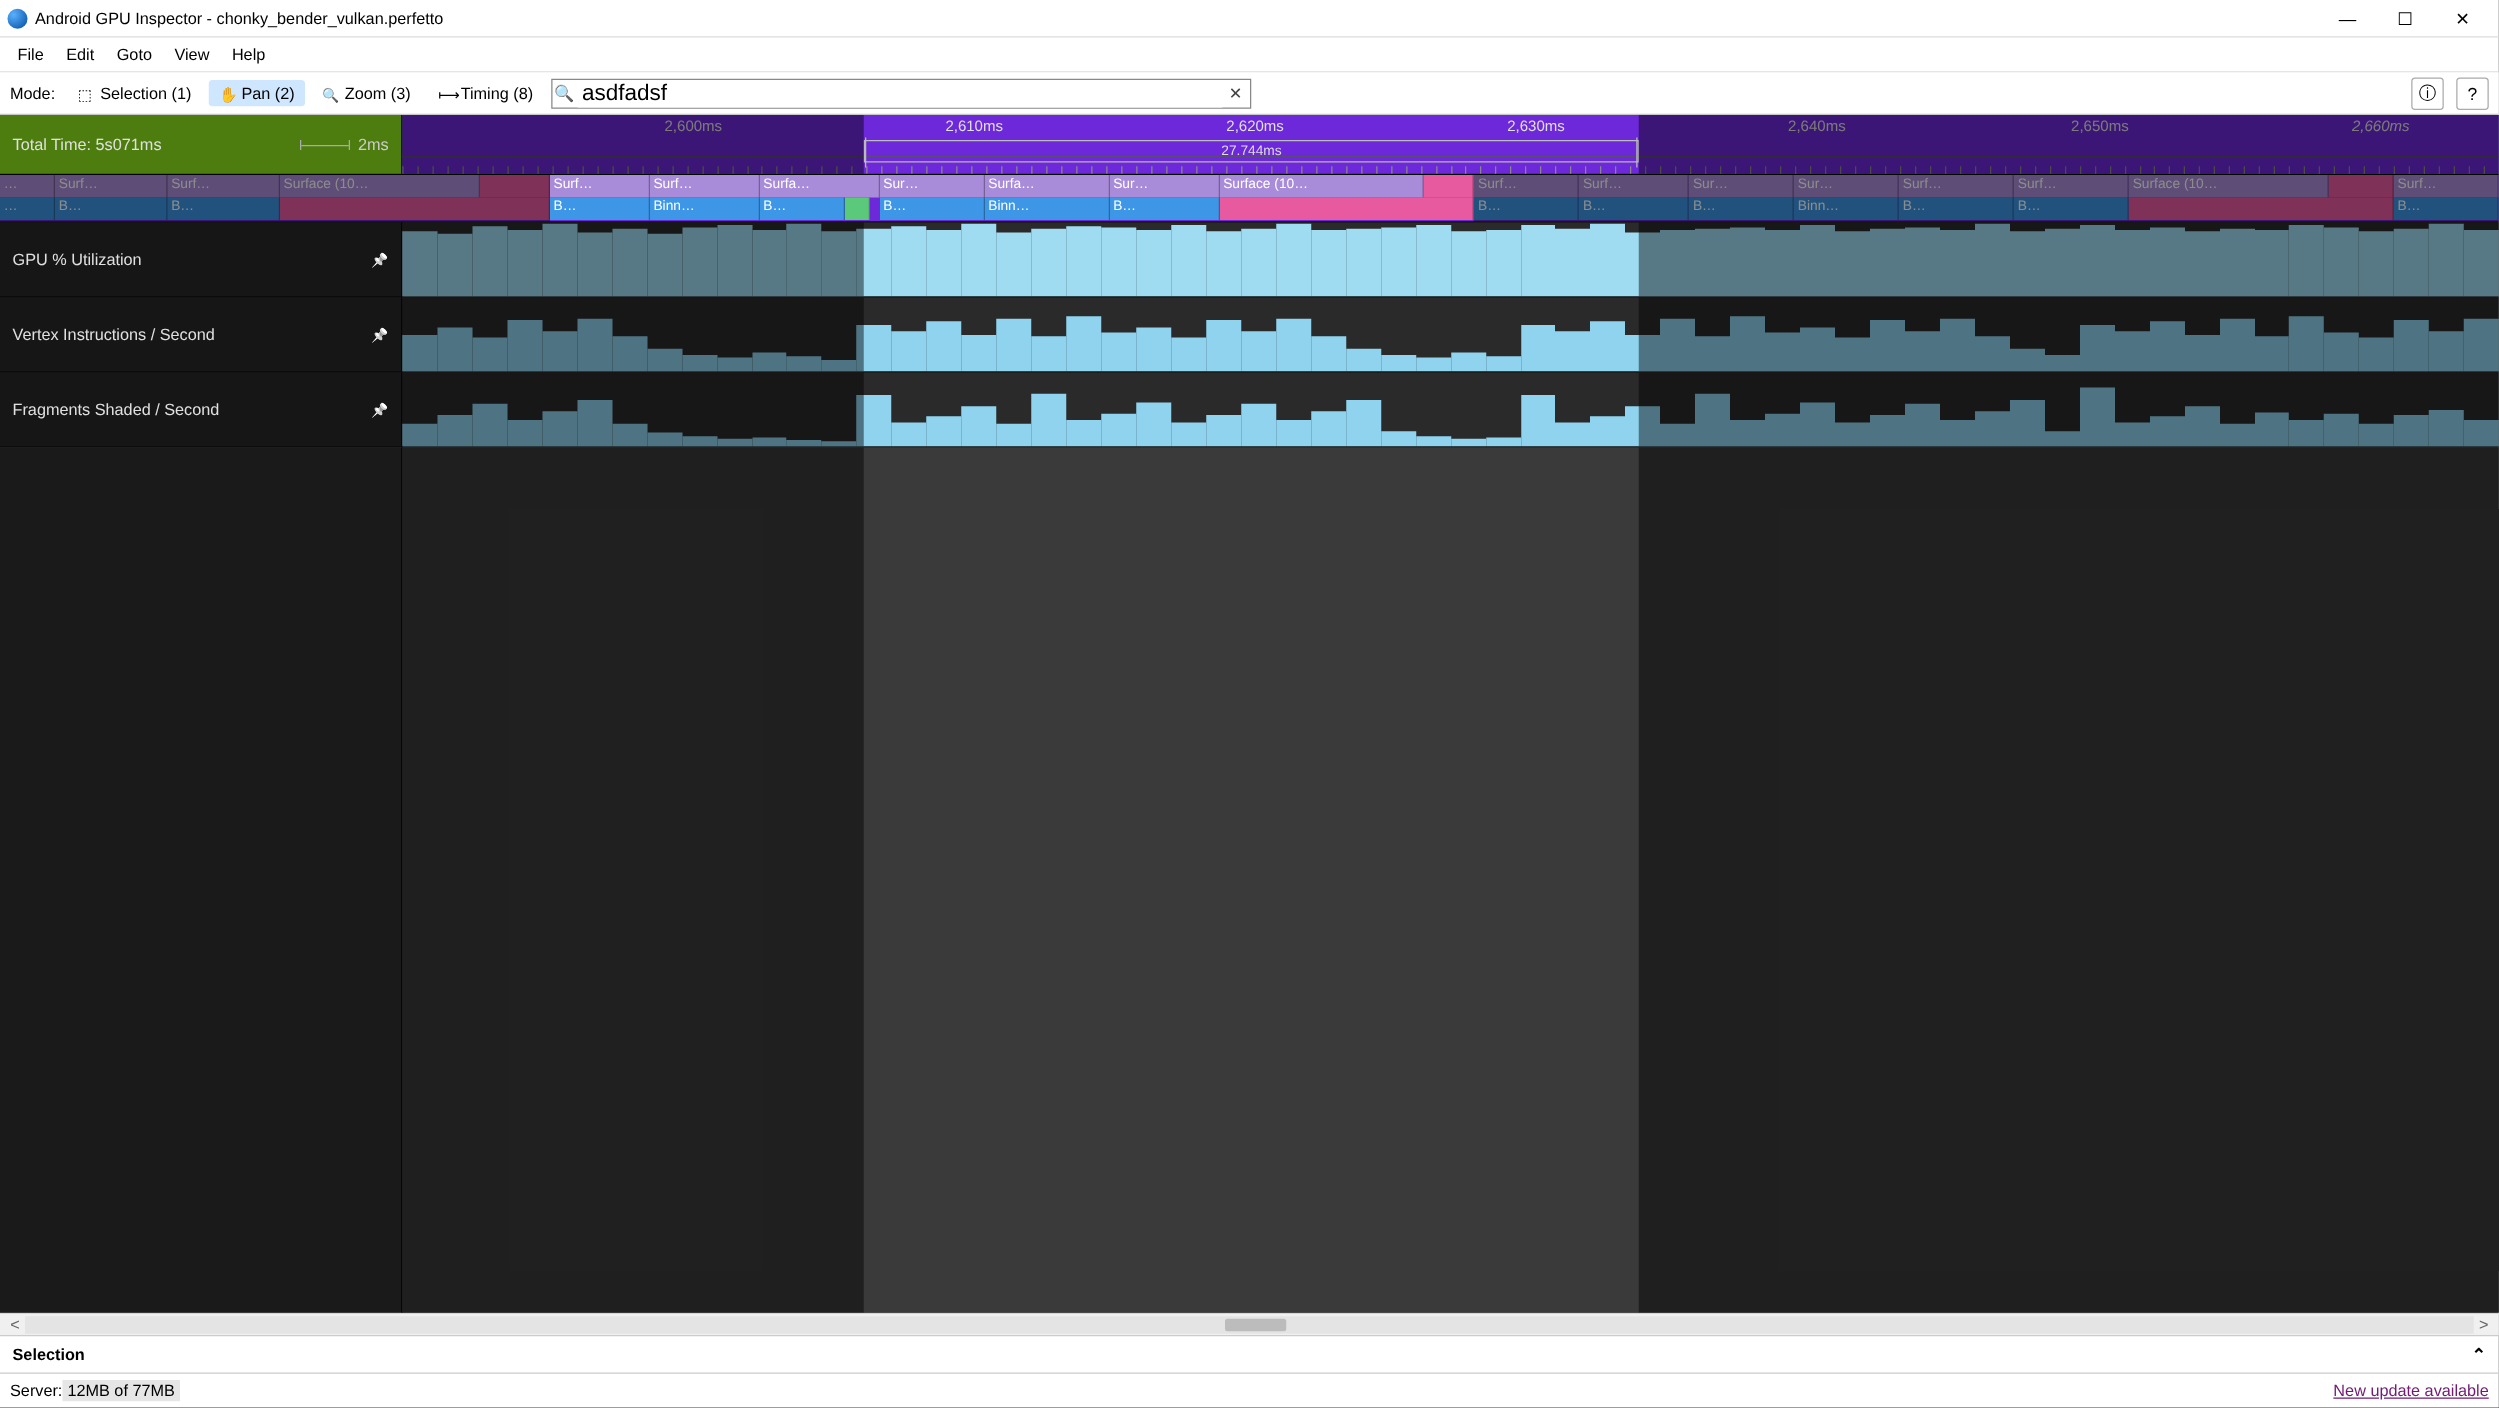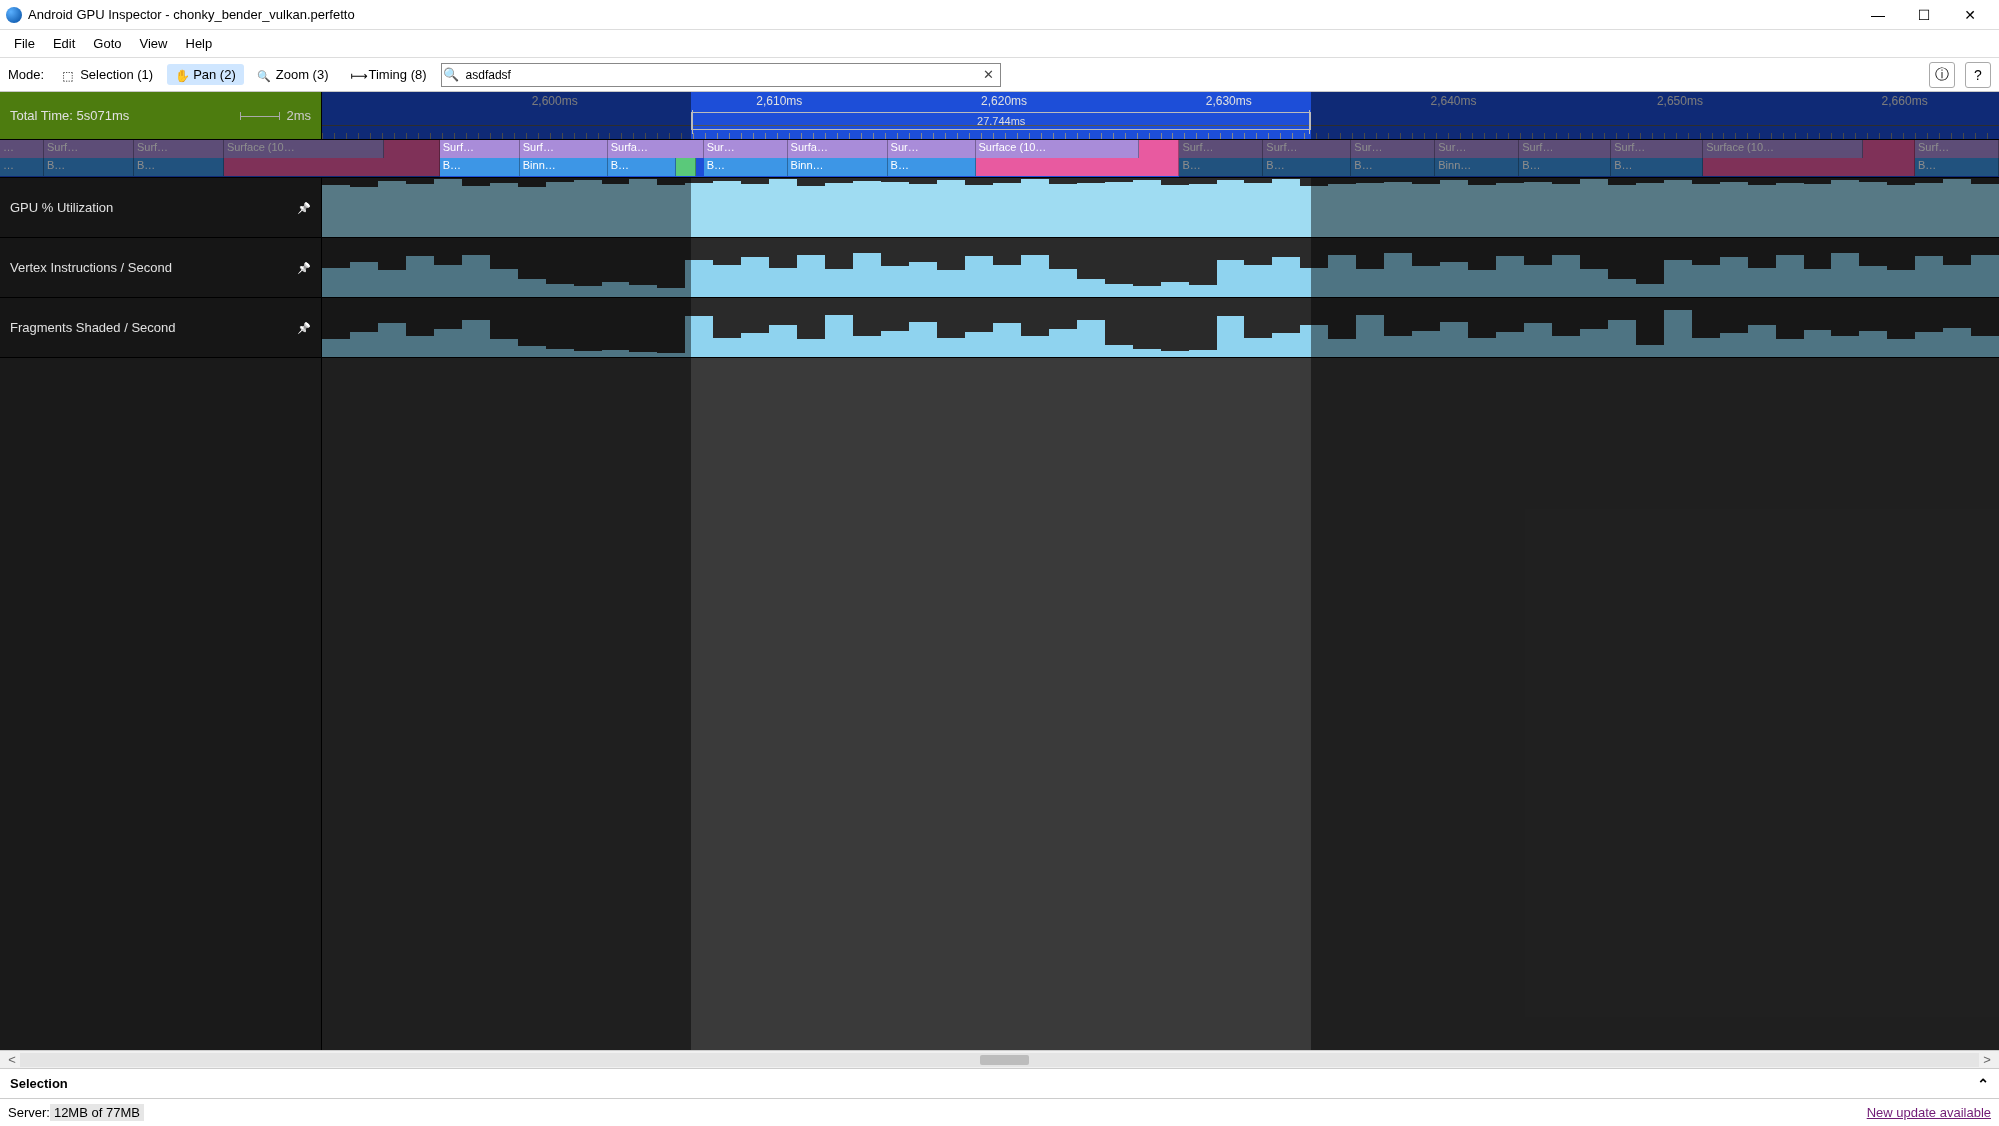--- a/index.html
+++ b/index.html
@@ -67,21 +67,21 @@
   .ico-timing::before { content:"⟼"; font-size:12px; }
 
   .searchwrap {
     display:flex;align-items:center;
     border:1px solid #888;
     height:24px;
     width:560px;
   }
   .searchwrap .sico { width:20px; text-align:center; color:#666; }
   .searchwrap input {
-    border:none;outline:none;flex:1;height:22px;padding:0 4px;font-size:12px;
+    border:none;outline:none;flex:1;height:22px;padding:0 4px;font-size:18px;
   }
   .searchwrap .clear { width:22px;text-align:center;cursor:pointer;color:#444; }
 
   .toolbar .spacer { flex:1; }
   .toolbar .rbtn {
     width:26px;height:26px;border:1px solid #aaa;border-radius:3px;margin-left:4px;
     display:flex;align-items:center;justify-content:center;font-size:14px;cursor:pointer;
   }
 
   
@@ -102,21 +102,21 @@
     width: 322px;
     background: #4d7c0f;
     padding: 6px 10px;
     display:flex;align-items:center;justify-content:space-between;
     border-right:1px solid #000;
     font-size:13px;
   }
   .rightcol {
     flex:1;
     position:relative;
-    background:#1d4ed8;
+    background:#6d28d9;
   }
 
   .ruler-scale {
     display:flex;align-items:center;gap:6px;color:#ccc;
   }
   .scalebar { width:40px;height:8px;border:1px solid #aaa;border-top:none;border-bottom:none;position:relative;}
   .scalebar::after{content:"";position:absolute;left:0;right:0;top:50%;height:1px;background:#aaa;}
 
   .ruler-ticks { position:absolute; left:0; right:0; top:0; bottom:0; }
   .tick { position:absolute; top:2px; font-size:12px; color:#e0e0e0; }
@@ -237,21 +237,21 @@
       </span>
     </div>
     <div class="rightcol" id="ruler-right">
       <div class="ruler-ticks" id="ruler-ticks">
           <div class="tick" style="left: 12.5%;">2,600ms</div>
           <div class="tick" style="left: 25.9%;">2,610ms</div>
           <div class="tick" style="left: 39.3%;">2,620ms</div>
           <div class="tick" style="left: 52.7%;">2,630ms</div>
           <div class="tick" style="left: 66.1%;">2,640ms</div>
           <div class="tick" style="left: 79.6%;">2,650ms</div>
-          <div class="tick" style="left: 93%;">2,660ms</div>
+          <div class="tick" style="left: 93%; font-style: italic;">2,660ms</div>
         </div>
       <div class="minor-ticks" id="minor-ticks">
           <div class="m" style="left: 0%;"></div>
           <div class="m" style="left: 0.714286%;"></div>
           <div class="m" style="left: 1.42857%;"></div>
           <div class="m" style="left: 2.14286%;"></div>
           <div class="m" style="left: 2.85714%;"></div>
           <div class="m" style="left: 3.57143%;"></div>
           <div class="m" style="left: 4.28571%;"></div>
           <div class="m" style="left: 5%;"></div>

